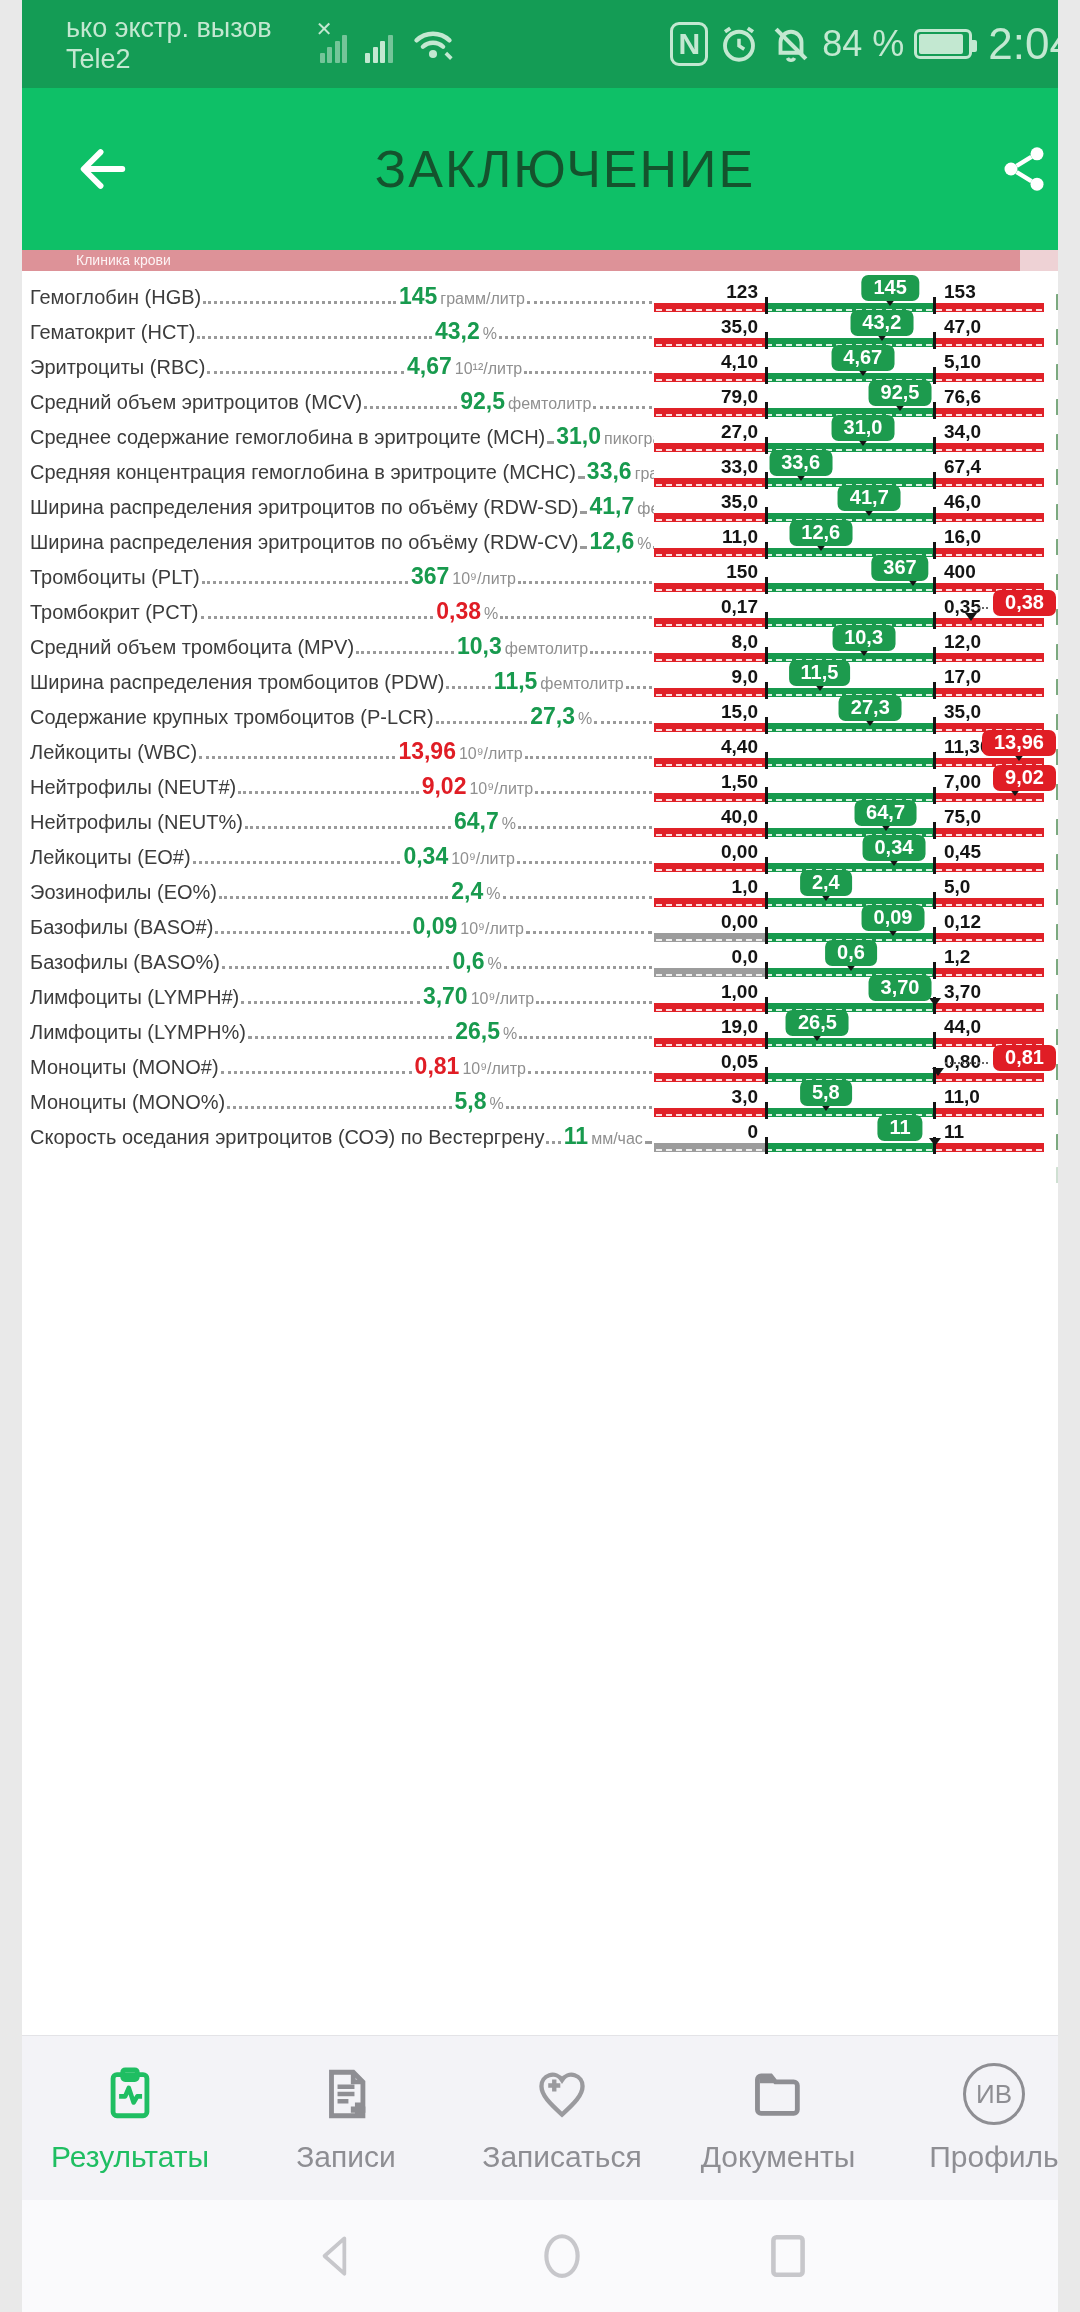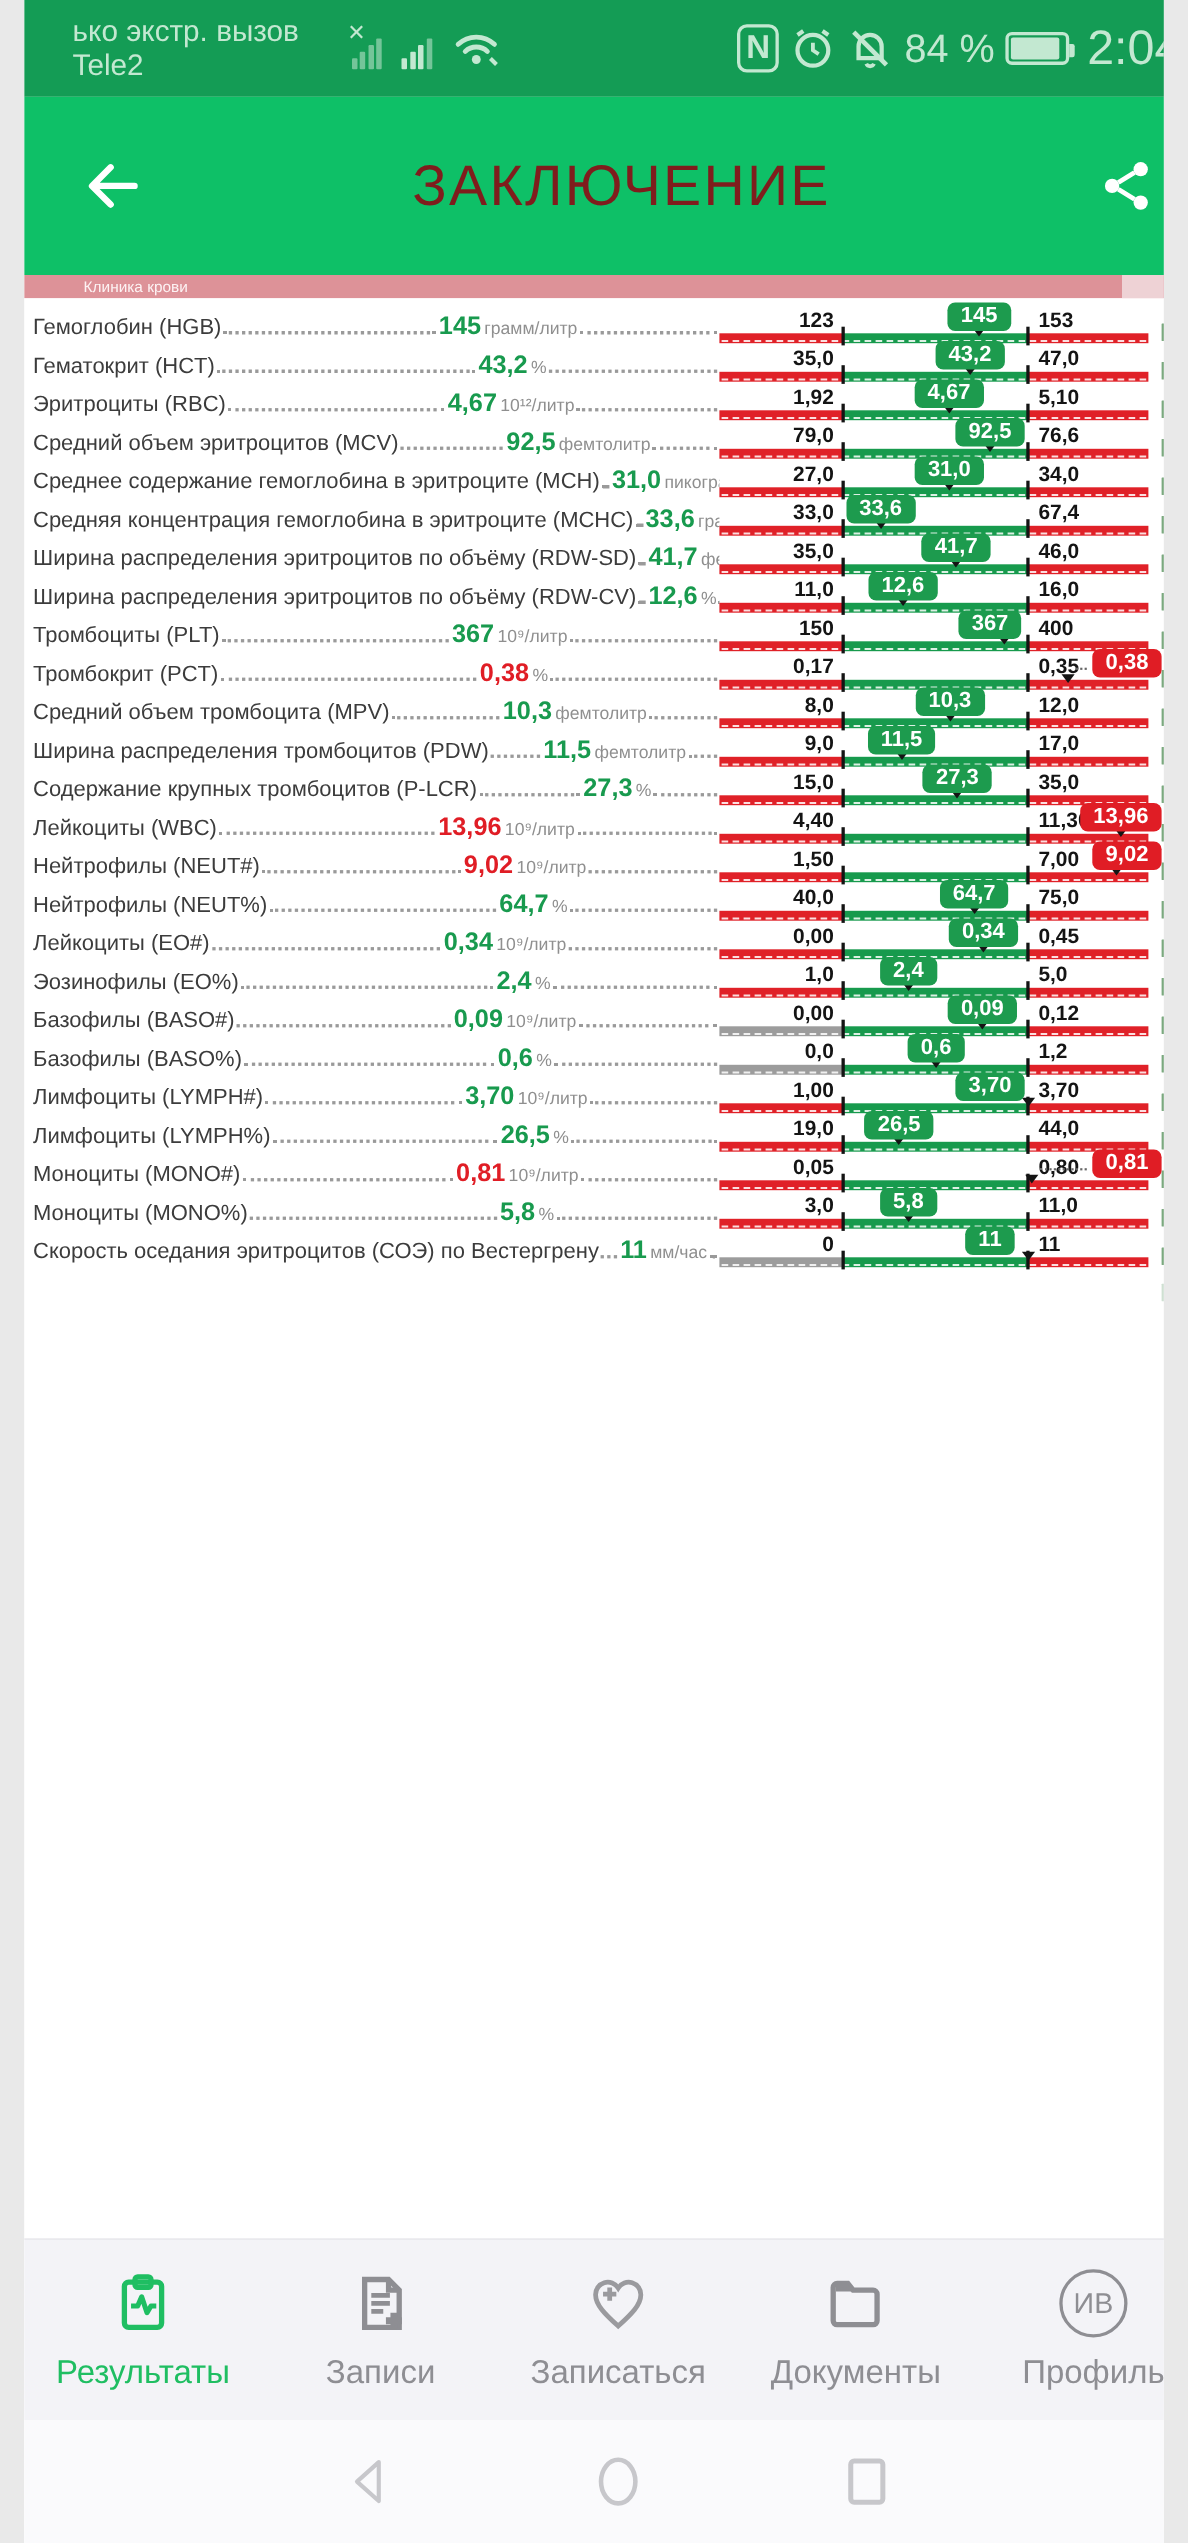--- a/index.html
+++ b/index.html
@@ -21,21 +21,21 @@
   .sig-x { position:absolute; top:-12px; left:-4px; font-size:20px; color:#c3e8d1; font-weight:bold; }
   .nfc-badge { border:3px solid #c3e8d1; border-radius:9px; width:38px; height:44px; display:flex;
     align-items:center; justify-content:center; font-size:30px; font-weight:bold; color:#c3e8d1; }
   .battery { position:relative; width:58px; height:30px; border:3px solid #c3e8d1; border-radius:6px; }
   .battery .fill { position:absolute; left:2px; top:2px; bottom:2px; width:84%; background:#c3e8d1; border-radius:2px; }
   .battery .tip { position:absolute; right:-8px; top:8px; width:5px; height:12px; background:#c3e8d1; border-radius:0 2px 2px 0; }
 
   
   .header { position:absolute; top:88px; left:0; width:1080px; height:162px; background:#0ec067;
     display:flex; align-items:center; justify-content:space-between; padding:0 52px; }
-  .header .title { color:#7f1d1d; font-size:52px; letter-spacing:2px; }
+  .header .title { color:#14532d; font-size:52px; letter-spacing:2px; }
 
   
   .banner { position:absolute; top:250px; left:0; width:1036px; height:21px; background:#dd9298;
     color:#fdf3f4; font-size:14px; line-height:21px; padding-left:54px; }
   .banner-thumb { position:absolute; top:250px; right:0; width:38px; height:21px; background:#eed2d5; }
 
   
   .rows { position:absolute; top:279px; left:0; width:1080px; }
   .row { height:35px; display:flex; align-items:flex-end; padding:0 16px 0 8px; position:relative; }
   .rleft { flex:1 1 auto; min-width:0; display:flex; align-items:baseline; padding-bottom:4px; overflow:hidden; }
@@ -222,21 +222,21 @@
           <span class="leader l2"></span>
         </div>
         <div class="rbar">
           <div class="track">
             <div class="seg left"></div>
             <div class="seg mid"></div>
             <div class="seg right"></div>
           </div>
           <div class="tick tl"></div>
           <div class="tick tr"></div>
-          <div class="minlab">1,92</div>
+          <div class="minlab">4,10</div>
           <div class="maxlab">5,10</div>
           <div class="badge" style="left: 208.76px;">4,67</div>
           <div class="ptr" style="left: 208.76px;"></div>
         </div>
         <span class="hist">
           <i style="height: 16px;"></i>
           <i style="height: 9px;"></i>
           <i style="height: 19px;"></i>
           <i style="height: 13px;"></i>
           <i style="height: 11px;"></i>

